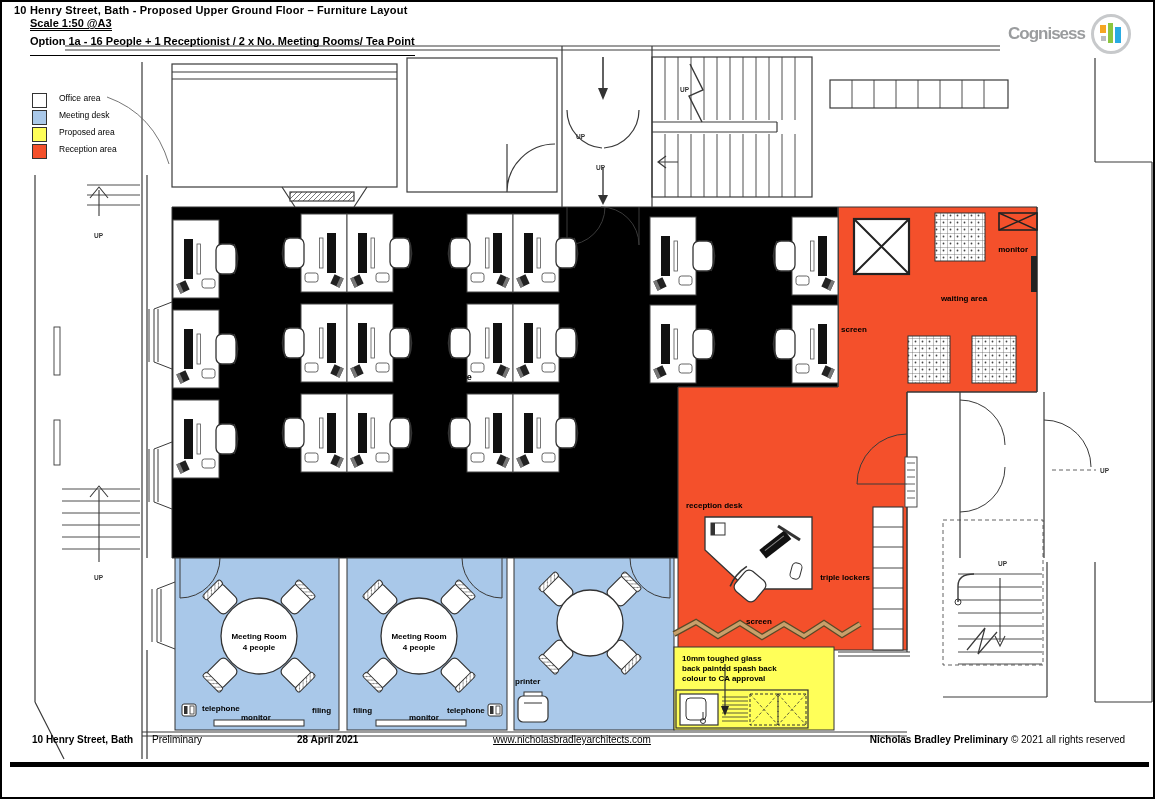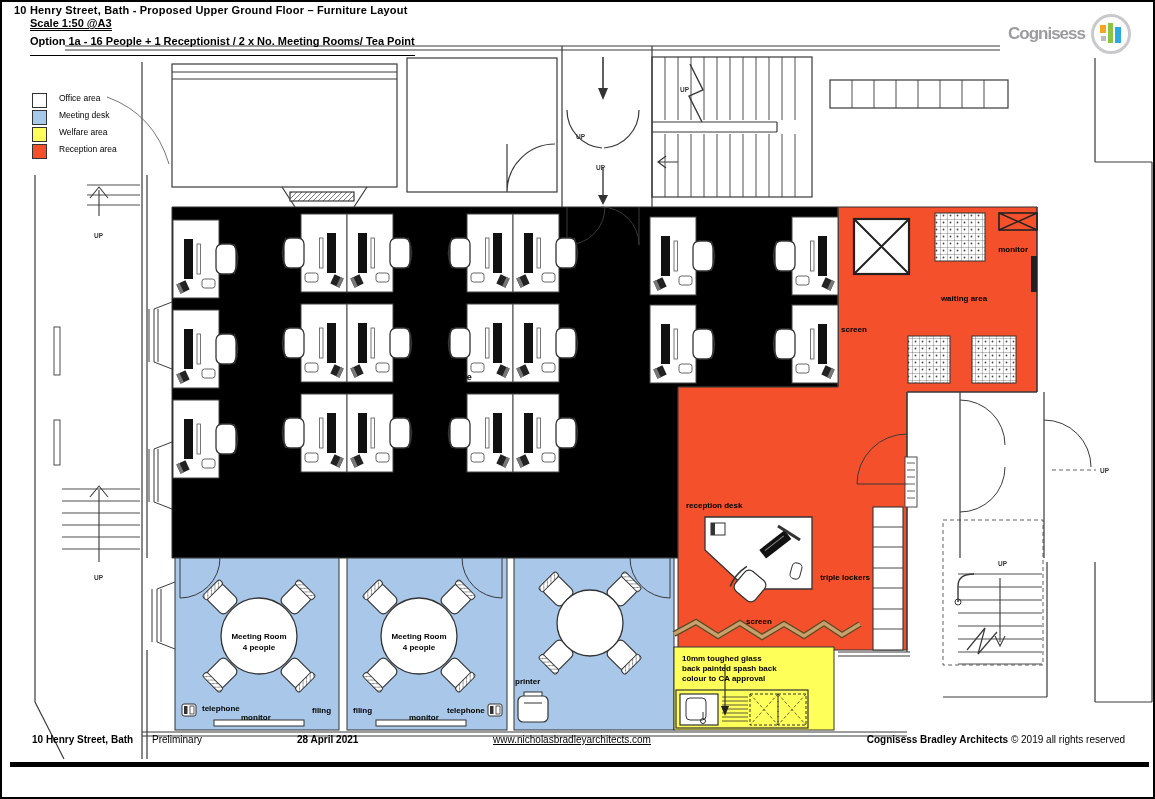--- a/index.html
+++ b/index.html
@@ -341,31 +341,31 @@
   <div class="legend-row">
     <span class="legend-swatch" style="background:var(--c-office,#F7A05C)"></span>
     <span class="legend-label">Office area</span>
   </div>
   <div class="legend-row">
     <span class="legend-swatch" style="background:var(--c-meeting,#A9C8E9)"></span>
     <span class="legend-label">Meeting desk</span>
   </div>
   <div class="legend-row">
     <span class="legend-swatch" style="background:var(--c-welfare,#FFFF59)"></span>
-    <span class="legend-label">Welfare area</span>
+    <span class="legend-label">Proposed area</span>
   </div>
   <div class="legend-row">
     <span class="legend-swatch" style="background:var(--c-reception,#F4502B)"></span>
     <span class="legend-label">Reception area</span>
   </div>
 </div>
 
 <div class="abs footer-bar"></div>
 <div class="abs footer-text ft-project">10 Henry Street, Bath</div>
 <div class="abs footer-text ft-status">Preliminary</div>
 <div class="abs footer-text ft-date">28 April 2021</div>
 <div class="abs footer-text ft-link">
   <a href="#">www.nicholasbradleyarchitects.com</a>
 </div>
 <div class="abs footer-text ft-right">
-  <span class="ft-firm">Cognisess Bradley Architects</span>
-  <span>© 2019 all rights reserved</span>
+  <span class="ft-firm">Nicholas Bradley Preliminary</span>
+  <span>© 2021 all rights reserved</span>
 </div>
 
 </body></html>

